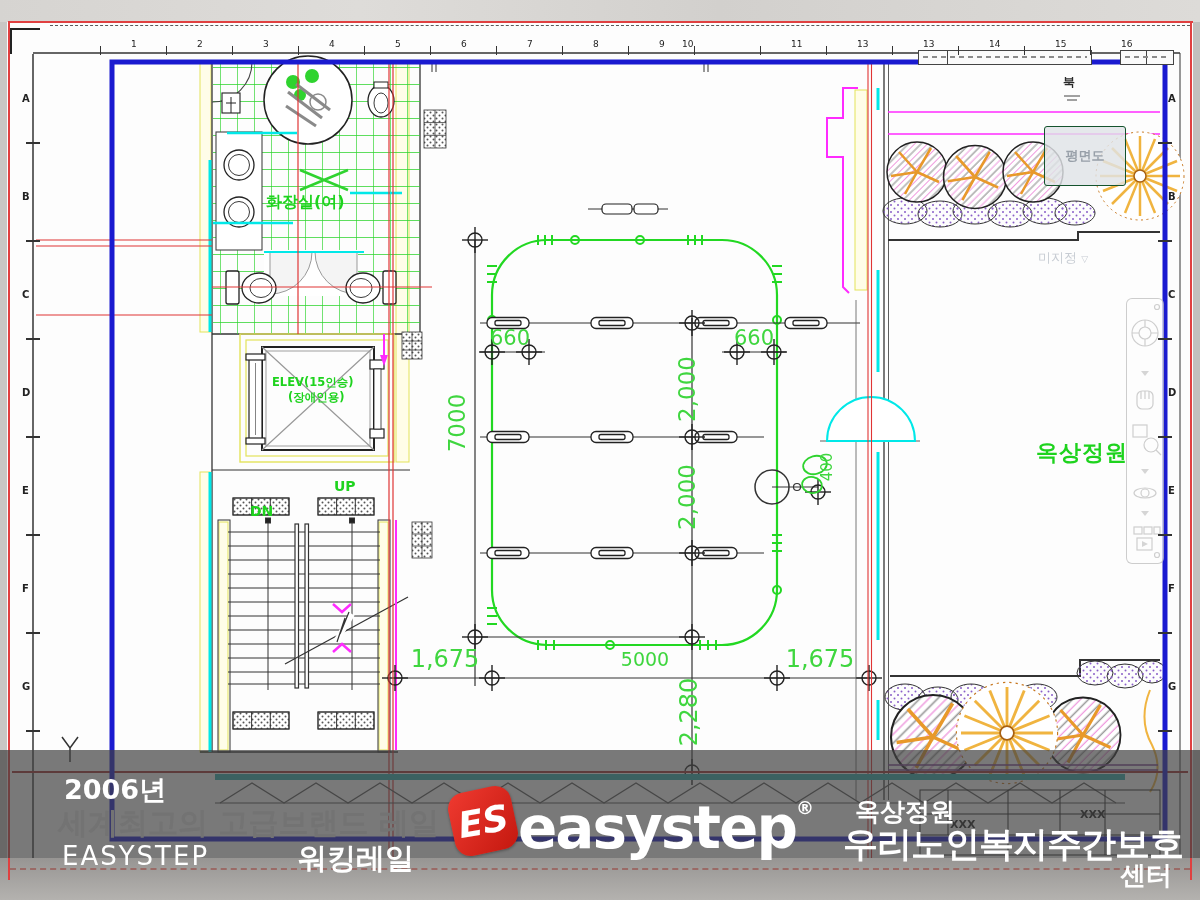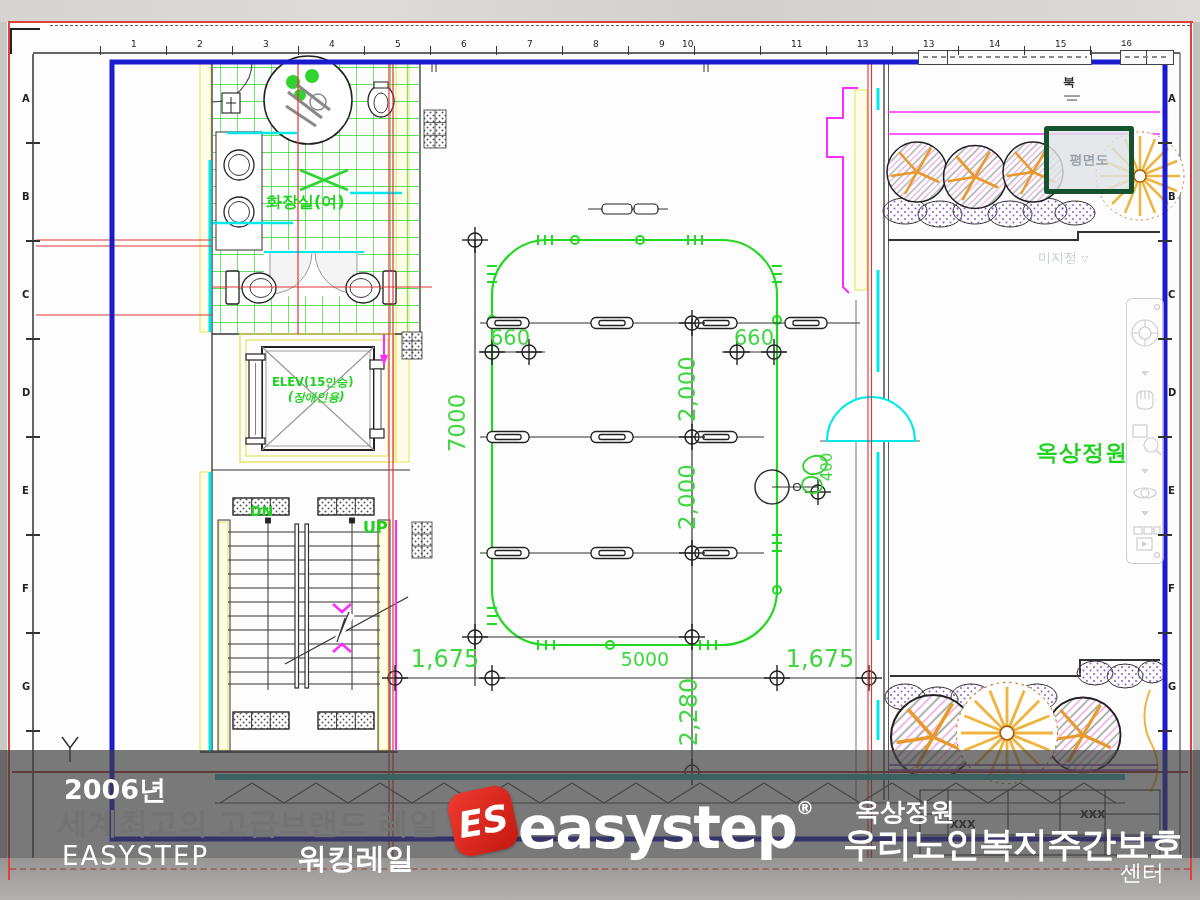--- a/index.html
+++ b/index.html
@@ -23,21 +23,21 @@
   .rtickv{position:absolute;top:46px;width:1px;height:9px;background:#333;}
   .rlet{position:absolute;font-size:10px;font-weight:700;color:#222;}
   .rtickh{position:absolute;width:14px;height:2px;background:#333;}
   
   .cadlabel{position:absolute;white-space:nowrap;}
   .vp{left:127px;top:67px;font-size:18px;font-weight:600;color:#141414;letter-spacing:0px;}
   .green-room{color:#1ed31e;font-weight:700;}
   .dim{color:#3fd63f;transform:translate(-50%,-50%);}
   .dim.rot{transform:translate(-50%,-50%) rotate(-90deg);}
   .tooltipbox{left:1044px;top:126px;width:80px;height:58px;background:rgba(223,227,231,0.82);
-    border:5px solid #14532d;border-radius:3px;display:flex;align-items:center;justify-content:center;}
+    border:1px solid #14532d;border-radius:3px;display:flex;align-items:center;justify-content:center;}
   .tooltipbox span{color:#98a0a9;font-size:13px;font-weight:600;}
   .unassigned{left:1038px;top:249px;color:#c7ccd3;font-size:13px;}
   .north{left:1063px;top:74px;color:#2a2a2a;font-size:12px;font-weight:700;}
   
   .strip{top:50px;height:13px;border:1px solid #444;background:#fafafa;}
   .strip .cell{position:absolute;top:0;bottom:0;border-left:1px solid #444;}
   .strip .squig{position:absolute;left:4px;right:4px;top:5px;height:2px;
     background:repeating-linear-gradient(90deg,#8a8a8a 0 5px,transparent 5px 9px);}
   
   .navbar{left:1126px;top:298px;width:36px;height:264px;background:rgba(253,253,253,0.5);
@@ -386,23 +386,23 @@
     <div class="squig"></div>
   </div>
   <div class="abs strip" style="left:1120px;width:52px;">
     <div class="cell" style="left:25px;"></div>
     <div class="squig"></div>
   </div>
 
   <span class="cadlabel north">북</span>
   <span class="cadlabel green-room" style="left:266px;top:176px;font-size:16px;margin-top:16px;">화장실(여)</span>
   <span class="cadlabel green-room" style="left:272px;top:375px;font-size:11.5px;">ELEV(15인승)</span>
-  <span class="cadlabel green-room" style="left:288px;top:390px;font-size:11.5px;font-style:italic;">(장애인용)</span>
+  <span class="cadlabel green-room" style="left:288px;top:390px;font-size:11.5px;">(장애인용)</span>
   <span class="cadlabel green-room" style="left:250px;top:503px;font-size:14px;">DN</span>
-  <span class="cadlabel green-room" style="left:334px;top:518px;font-size:16px;margin-left:29px;">UP</span>
+  <span class="cadlabel green-room" style="left:334px;top:478px;font-size:14px;">UP</span>
   <span class="cadlabel green-room" style="left:1036px;top:438px;font-size:22px;letter-spacing:1px;">옥상정원</span>
 
   <span class="cadlabel dim" style="left:510px;top:338px;font-size:21px;">660</span>
   <span class="cadlabel dim" style="left:754px;top:338px;font-size:21px;">660</span>
   <span class="cadlabel dim rot" style="left:457px;top:423px;font-size:23px;">7000</span>
   <span class="cadlabel dim rot" style="left:687px;top:389px;font-size:23px;">2,000</span>
   <span class="cadlabel dim rot" style="left:687px;top:497px;font-size:23px;">2,000</span>
   <span class="cadlabel dim rot" style="left:827px;top:467px;font-size:15px;">400</span>
   <span class="cadlabel dim" style="left:445px;top:659px;font-size:24px;">1,675</span>
   <span class="cadl abel dim" style="position:absolute;left:645px;top:659px;font-size:19px;color:#3fd63f;transform:translate(-50%,-50%);">5000</span>
@@ -462,21 +462,21 @@
   <span class="ovl" style="left:62px;top:841px;font-size:26px;letter-spacing:2px;">EASYSTEP</span>
   <span class="ovl" style="left:298px;top:839px;font-size:29px;font-weight:700;">워킹레일</span>
 
   <div class="abs logo-mark">
     <span>ES</span>
   </div>
   <span class="ovl logo-word"><span>easystep</span><span class="logo-reg">®</span></span>
 
   <span class="ovl" style="left:855px;top:795px;font-size:25px;font-weight:600;">옥상정원</span>
   <span class="ovl" style="left:843px;top:821px;font-size:35px;font-weight:700;letter-spacing:-1px;">우리노인복지주간보호</span>
-  <span class="ovl" style="left:1120px;top:858px;font-size:22px;font-weight:400;">센터</span>
+  <span class="ovl" style="left:1120px;top:858px;font-size:26px;font-weight:700;">센터</span>
 
 <span class="rnum" style="left: 131px;">1</span>
     <span class="rtickv" style="left: 100px;"></span>
     <span class="rnum" style="left: 197px;">2</span>
     <span class="rtickv" style="left: 166px;"></span>
     <span class="rnum" style="left: 263px;">3</span>
     <span class="rtickv" style="left: 232px;"></span>
     <span class="rnum" style="left: 329px;">4</span>
     <span class="rtickv" style="left: 298px;"></span>
     <span class="rnum" style="left: 395px;">5</span>
@@ -494,21 +494,21 @@
     <span class="rnum" style="left: 791px;">11</span>
     <span class="rtickv" style="left: 760px;"></span>
     <span class="rnum" style="left: 857px;">13</span>
     <span class="rtickv" style="left: 826px;"></span>
     <span class="rnum" style="left: 923px;">13</span>
     <span class="rtickv" style="left: 892px;"></span>
     <span class="rnum" style="left: 989px;">14</span>
     <span class="rtickv" style="left: 958px;"></span>
     <span class="rnum" style="left: 1055px;">15</span>
     <span class="rtickv" style="left: 1024px;"></span>
-    <span class="rnum" style="left: 1121px; font-family: Liberation Mono, monospace;">16</span>
+    <span class="rnum" style="left: 1121px;">16</span>
     <span class="rtickv" style="left: 1090px;"></span>
     <span class="rlet" style="left: 22px; top: 93px;">A</span>
     <span class="rlet" style="left: 1168px; top: 93px;">A</span>
     <span class="rtickh" style="left: 26px; top: 142px;"></span>
     <span class="rtickh" style="left: 1158px; top: 142px;"></span>
     <span class="rlet" style="left: 22px; top: 191px;">B</span>
     <span class="rlet" style="left: 1168px; top: 191px;">B</span>
     <span class="rtickh" style="left: 26px; top: 240px;"></span>
     <span class="rtickh" style="left: 1158px; top: 240px;"></span>
     <span class="rlet" style="left: 22px; top: 289px;">C</span>

